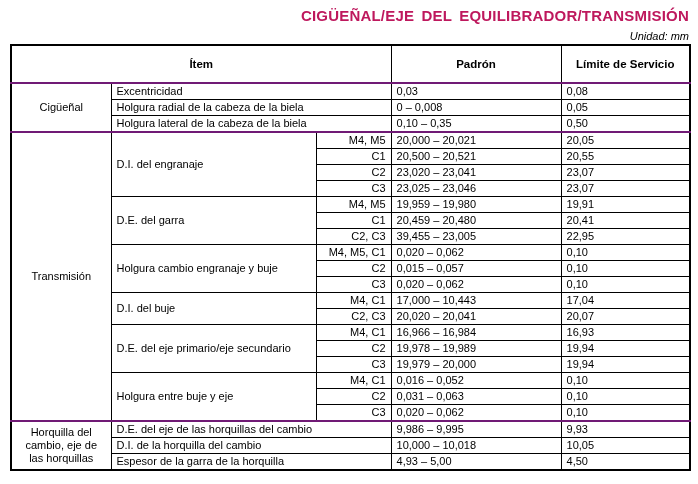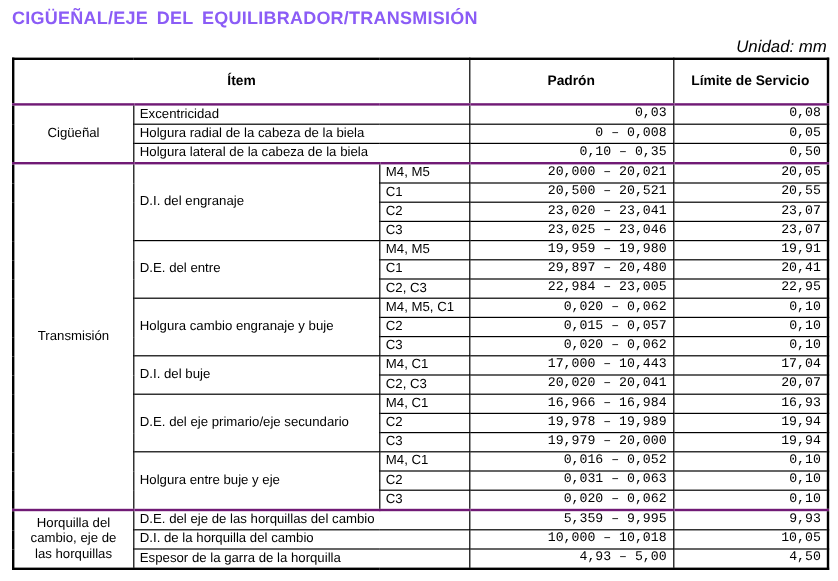--- a/index.html
+++ b/index.html
@@ -11,27 +11,28 @@
     color: #000;
     overflow: hidden;
   }
   .page { padding: 5px 9px 0 10px; }
   .doc-title {
     font-size: 15px;
     font-weight: bold;
     margin: 2px 0 0 0;
     word-spacing: 3px;
     letter-spacing: 0.2px;
-    color: #8b5cf6;
+    color: #be185d;
+    text-align: right;
   }
   .unit-note {
     width: 679px;
     text-align: right;
     font-style: italic;
-    font-size: 14px;
+    font-size: 11px;
     margin: 6px 0 2px 0;
   }
   table.spec {
     width: 679px;
     border-collapse: collapse;
     table-layout: fixed;
     border: 2px solid #000;
   }
   table.spec th, table.spec td {
     border: 1px solid #000;
@@ -55,22 +56,22 @@
   td.cat {
     text-align: center;
     vertical-align: top;
     padding-top: 2px;
   }
   td.item {
     text-align: left;
     vertical-align: top;
     padding-top: 2px;
   }
-  td.variant { text-align: left; }
-  td.std, td.lim { text-align: right; font-family: Liberation Mono, monospace; }
+  td.variant { text-align: right; }
+  td.std, td.lim { text-align: left; }
   tr.sec td { border-top: 2px solid #701a75; }
 </style>
 </head>
 <body>
 
 <div class="page">
   <h1 class="doc-title">CIGÜEÑAL/EJE DEL EQUILIBRADOR/TRANSMISIÓN</h1>
   <div class="unit-note">Unidad: mm</div>
 
   <table class="spec">
@@ -121,33 +122,33 @@
           <td class="variant">C2</td>
           <td class="std">23,020 – 23,041</td>
           <td class="lim">23,07</td>
         </tr>
         <tr>
           <td class="variant">C3</td>
           <td class="std">23,025 – 23,046</td>
           <td class="lim">23,07</td>
         </tr>
         <tr>
-          <td class="item" rowspan="3">D.E. del entre</td>
+          <td class="item" rowspan="3">D.E. del garra</td>
           <td class="variant">M4, M5</td>
           <td class="std">19,959 – 19,980</td>
           <td class="lim">19,91</td>
         </tr>
         <tr>
           <td class="variant">C1</td>
-          <td class="std">29,897 – 20,480</td>
+          <td class="std">20,459 – 20,480</td>
           <td class="lim">20,41</td>
         </tr>
         <tr>
           <td class="variant">C2, C3</td>
-          <td class="std">22,984 – 23,005</td>
+          <td class="std">39,455 – 23,005</td>
           <td class="lim">22,95</td>
         </tr>
         <tr>
           <td class="item" rowspan="3">Holgura cambio engranaje y buje</td>
           <td class="variant">M4, M5, C1</td>
           <td class="std">0,020 – 0,062</td>
           <td class="lim">0,10</td>
         </tr>
         <tr>
           <td class="variant">C2</td>
@@ -198,21 +199,21 @@
           <td class="lim">0,10</td>
         </tr>
         <tr>
           <td class="variant">C3</td>
           <td class="std">0,020 – 0,062</td>
           <td class="lim">0,10</td>
         </tr>
         <tr class="sec">
           <td class="cat" rowspan="3">Horquilla del cambio, eje de las horquillas</td>
           <td class="item" colspan="2">D.E. del eje de las horquillas del cambio</td>
-          <td class="std">5,359 – 9,995</td>
+          <td class="std">9,986 – 9,995</td>
           <td class="lim">9,93</td>
         </tr>
         <tr>
           <td class="item" colspan="2">D.I. de la horquilla del cambio</td>
           <td class="std">10,000 – 10,018</td>
           <td class="lim">10,05</td>
         </tr>
         <tr>
           <td class="item" colspan="2">Espesor de la garra de la horquilla</td>
           <td class="std">4,93 – 5,00</td>

